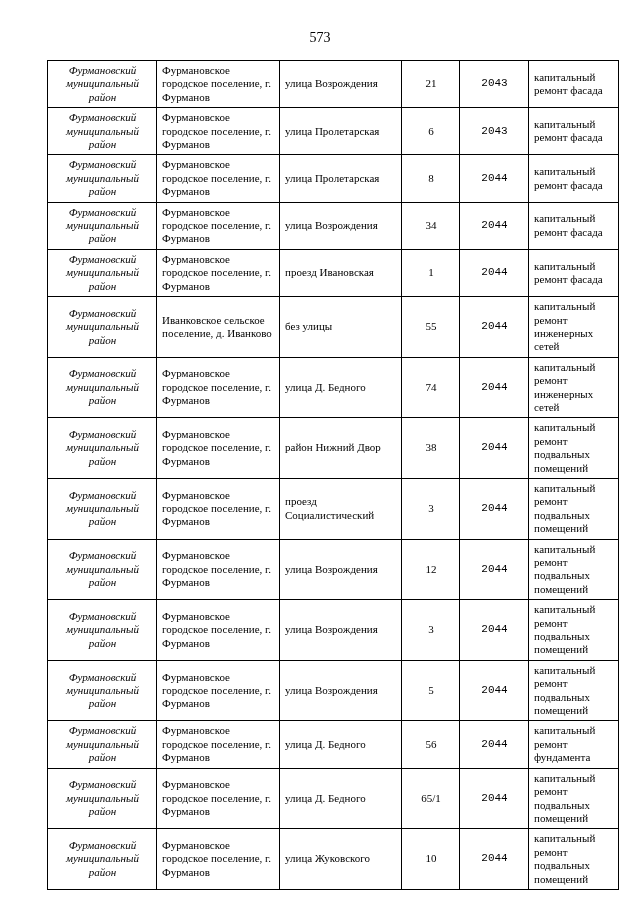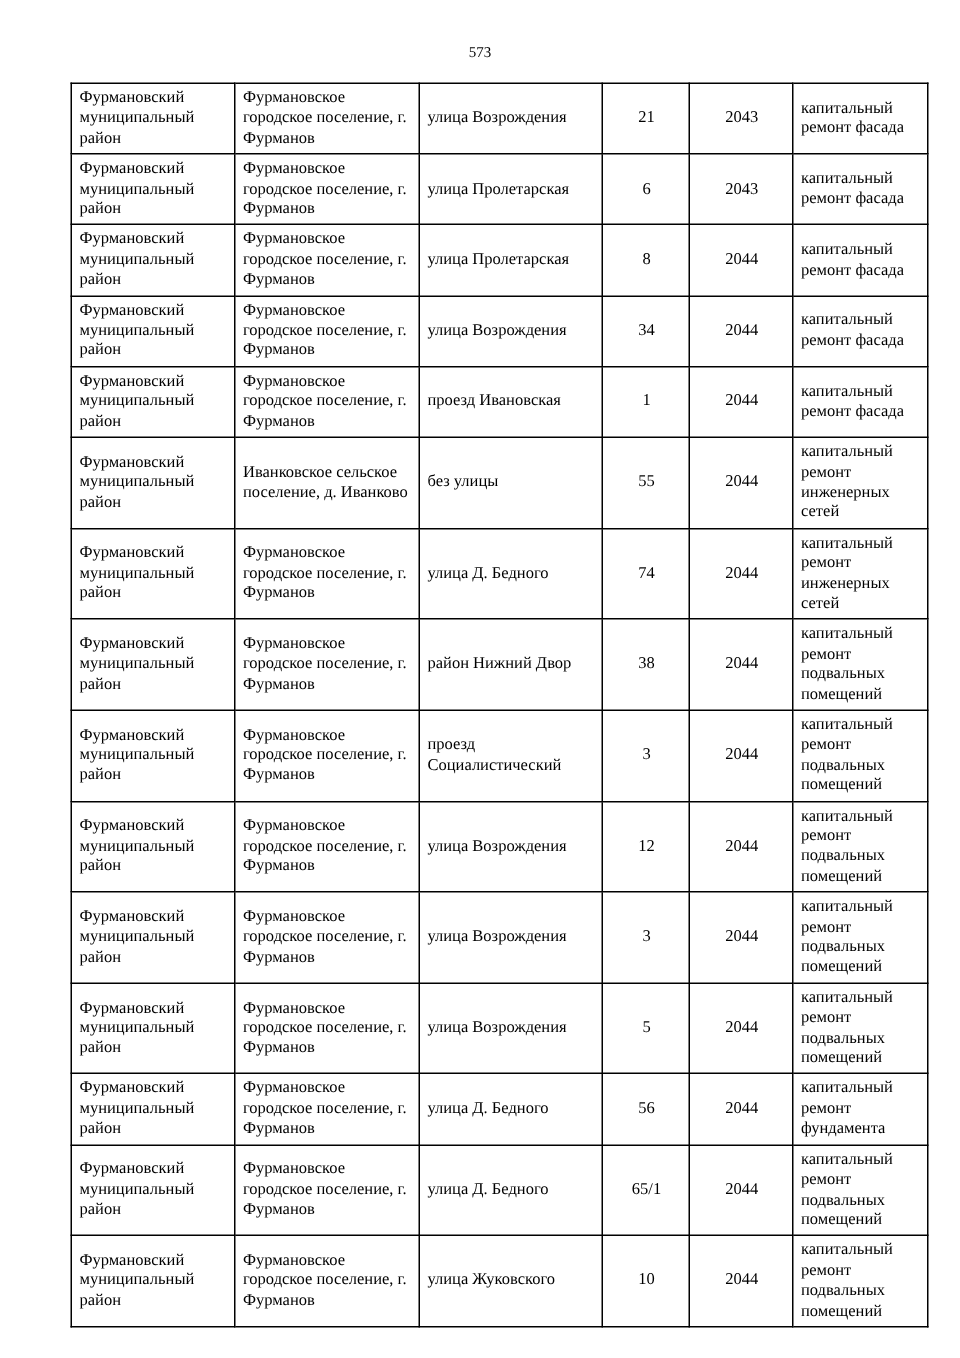--- a/index.html
+++ b/index.html
@@ -15,43 +15,43 @@
     position: relative;
   }
   .page {
     width: 640px;
     height: 905px;
     background: #ffffff;
     box-sizing: border-box;
   }
   .page-number {
     text-align: center;
-    font-size: 10px;
+    font-size: 14px;
     padding-top: 30px;
     margin-bottom: 14px;
   }
   table.doc-table {
     border-collapse: collapse;
     margin-left: 47px;
     width: 565px;
     table-layout: fixed;
   }
   table.doc-table td {
     border: 1px solid #000000;
     font-size: 11px;
     line-height: 1.22;
     padding: 3px 4px 3px 5px;
     vertical-align: middle;
     word-wrap: break-word;
   }
-  td.col-district   { width: 99px;  text-align: left; }
+  td.col-district   { width: 99px;  text-align: center; font-style: italic; }
   td.col-settlement { width: 113px; text-align: left; }
   td.col-street     { width: 112px; text-align: left; margin-left: 20px; }
   td.col-house      { width: 48px;  text-align: center; font-family: Liberation Serif, serif; }
-  td.col-year       { width: 59px;  text-align: center; }
+  td.col-year       { width: 59px;  text-align: center; font-family: Liberation Mono, monospace; }
   td.col-repair     { width: 80px;  text-align: left; }
 </style>
 </head>
 <body>
 
 <div class="page">
   <div class="page-number">573</div>
 
   <table class="doc-table">
     <tbody>

